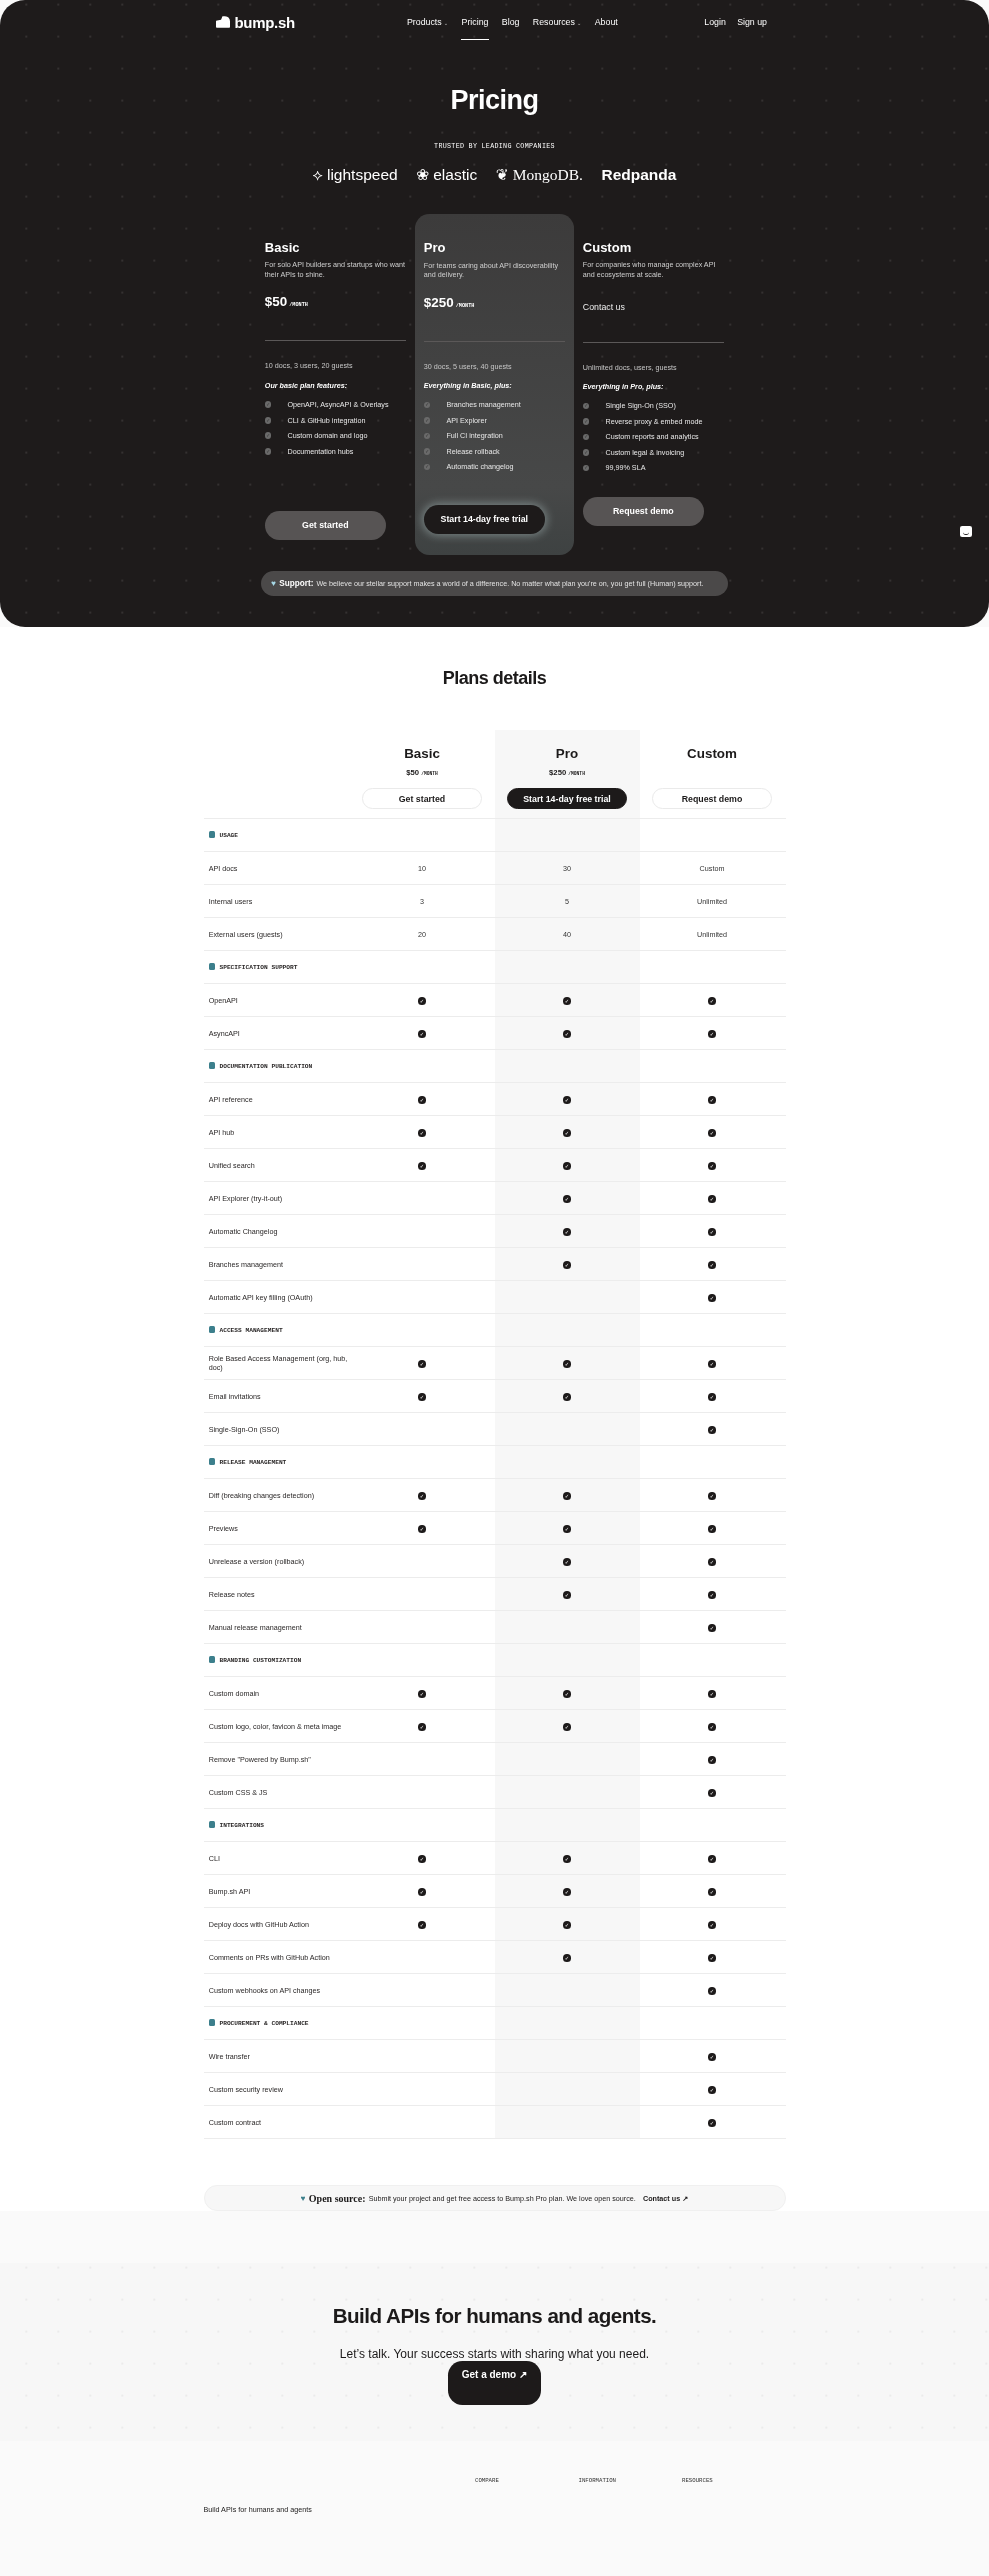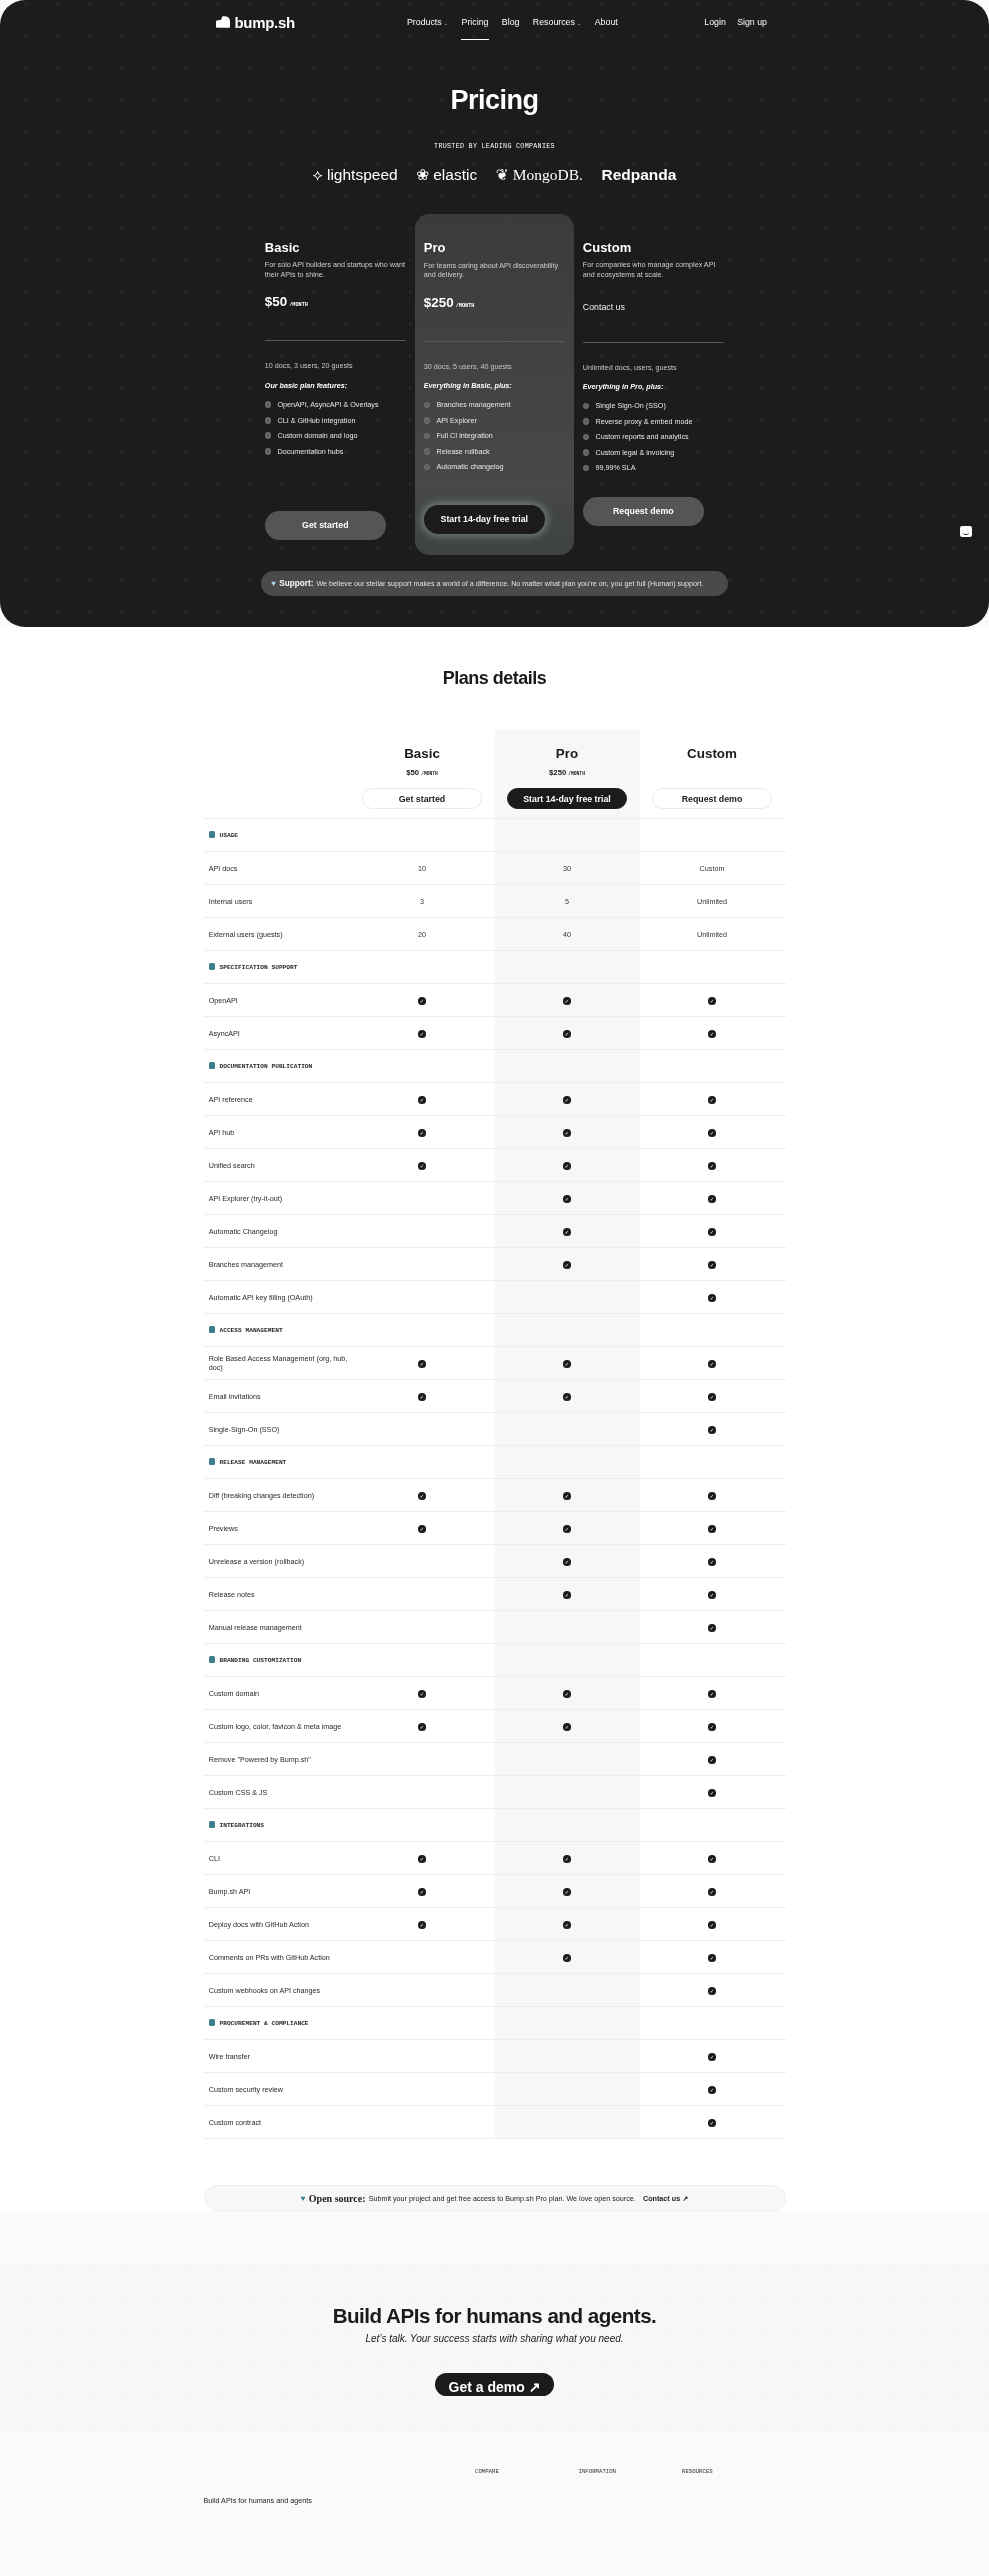--- a/index.html
+++ b/index.html
@@ -26,21 +26,21 @@
 .plan .desc{color:#cfcfcf;font-size:7.2px;line-height:9.8px;margin-top:5.2px;height:31px;}
 .price{font-size:13.4px;font-weight:600;margin-top:3.1px;display:flex;align-items:baseline;gap:2.1px;}
 .price small{font-size:5.2px;font-family:"Liberation Mono",monospace;font-weight:700;}
 .contact-us{font-size:8.8px;margin-top:10.3px;color:#eee;}
 .divider{height:0.5px;background:#5b5858;margin-top:31px;}
 .plan.custom .divider{margin-top:30px;}
 .quota{color:#c7c7c7;font-size:7.2px;margin-top:20.6px;}
 .plan.custom .quota{margin-top:20.6px;}
 .incl{font-weight:700;font-size:7.2px;margin-top:10.3px;font-style:italic;}
 .feat{list-style:none;margin-top:7.2px;}
-.feat li{display:flex;align-items:center;gap:6px;font-size:7.2px;color:#e8e8e8;height:15.5px;}
+.feat li{display:flex;align-items:center;gap:16px;font-size:7.2px;color:#e8e8e8;height:15.5px;}
 .ck{width:6.7px;height:6.7px;border-radius:50%;background:#6a6a6a;display:inline-flex;align-items:center;justify-content:center;font-size:4.6px;color:#2a2a2a;}
 .btn-dark{display:block;width:121px;height:29px;border-radius:14.4px;background:#575454;color:#fff;text-align:center;line-height:29px;font-size:8.8px;font-weight:600;text-decoration:none;}
 .plan .btn-wrap{margin-top:36px;}
 .plan.pro .btn-wrap{margin-top:30px;}
 .plan.custom .btn-wrap{margin-top:20.6px;}
 .btn-trial{background:#1d1a1a;box-shadow:0 0 8.2px 2.1px rgba(180,200,200,.45);}
 .support{position:relative;margin:15.5px auto 0;width:467px;background:#4b4949;border-radius:15.5px;padding:8.2px 10.3px;display:flex;align-items:center;gap:3.1px;font-size:7.2px;color:#e3e3e3;}
 .support b{color:#fff;font-size:8.2px;white-space:nowrap;}
 .heart{color:#a7d8e6;font-size:8.2px;}
 .chat-btn{position:absolute;right:17.5px;top:526px;width:11.3px;height:11.3px;background:#fff;border-radius:2.1px;}
@@ -63,22 +63,22 @@
 .row .lbl{width:146px;padding-left:5.2px;line-height:9.3px;color:#2a2727;}
 .row .v{width:145px;text-align:center;color:#333;}
 .dot{display:inline-flex;width:7.7px;height:7.7px;border-radius:50%;background:#1d1a1a;color:#fff;font-size:5.2px;align-items:center;justify-content:center;}
 .sec-ico{display:inline-block;width:6.7px;height:6.7px;background:#3c7f8c;border-radius:1.5px;margin-right:4.1px;vertical-align:-1px;}
 .oss{width:582px;margin:46px auto 0;height:26px;background:#f7f7f7;border-radius:13px;border:0.5px solid #f0f0f0;display:flex;align-items:center;justify-content:center;gap:3.1px;font-size:7.2px;}
 .oss b{font-size:10px;font-family:Liberation Serif, serif;}
 .oss a{font-weight:700;color:#1c1a1a;text-decoration:none;margin-left:4.1px;}
 .cta{position:relative;margin-top:52px;text-align:center;padding:41px 0 36px;background:#f7f7f7;overflow:hidden;}
 .cta .dots{background-image:radial-gradient(circle,#e8e8e8 1px,transparent 1.3px);}
 .cta h2{position:relative;font-size:20.6px;font-weight:700;letter-spacing:-0.5px;}
-.cta p{position:relative;font-size:10px;margin-top:5px;font-style:italic;}
-.cta a{position:relative;display:inline-block;margin-top:29px;height:23px;line-height:28px;padding:0 13.4px;border-radius:14.4px;background:#1d1a1a;color:#fff;font-size:14px;font-weight:600;text-decoration:none;}
+.cta p{position:relative;font-size:12px;margin-top:19px;}
+.cta a{position:relative;display:inline-block;margin-top:0;height:44px;line-height:28px;padding:0 13.4px;border-radius:14.4px;background:#1d1a1a;color:#fff;font-size:10px;font-weight:600;text-decoration:none;}
 .footer{width:582px;margin:0 auto;padding:36px 0 46px;}
 .ftop{display:flex;}
 .ftag{width:278px;padding-top:28px;font-size:7.2px;}
 .fcol{width:106px;}
 .fcol h4{font-family:"Liberation Mono",monospace;font-size:5.7px;font-weight:400;color:#333;margin-bottom:10.3px;}
 </style>
 </head>
 <body>
 
 <div class="dark">

